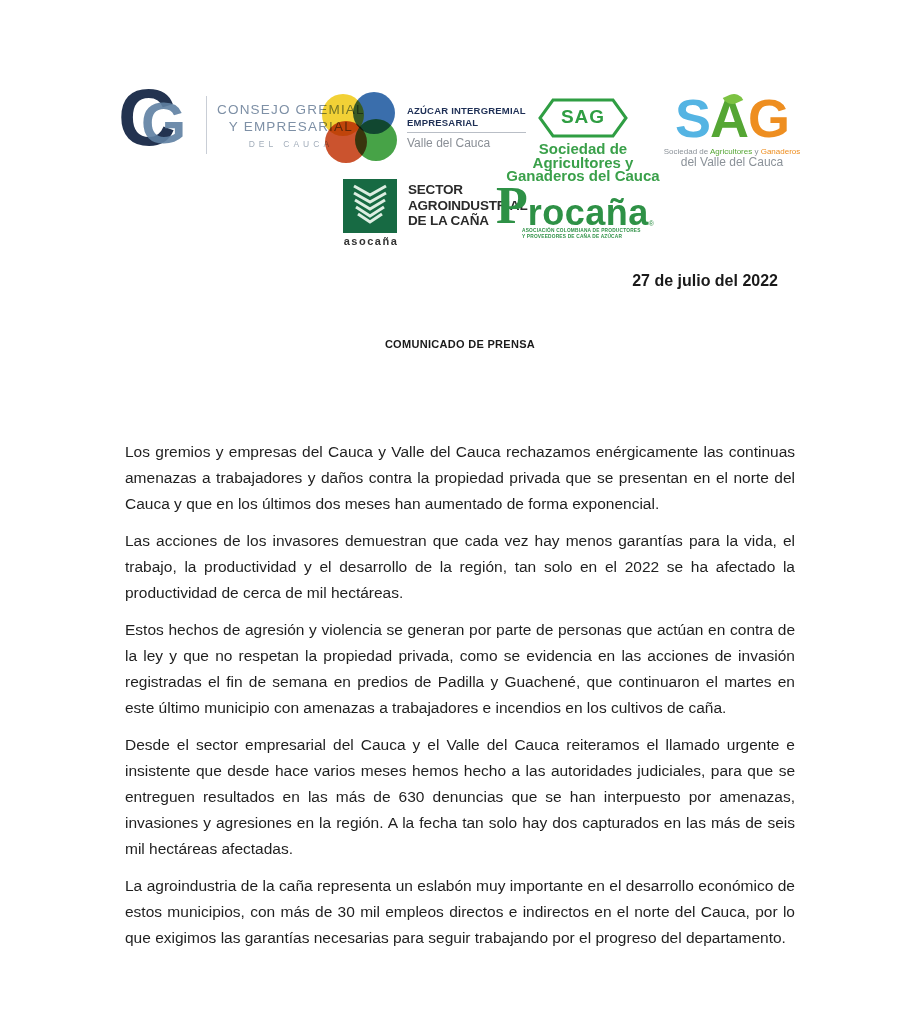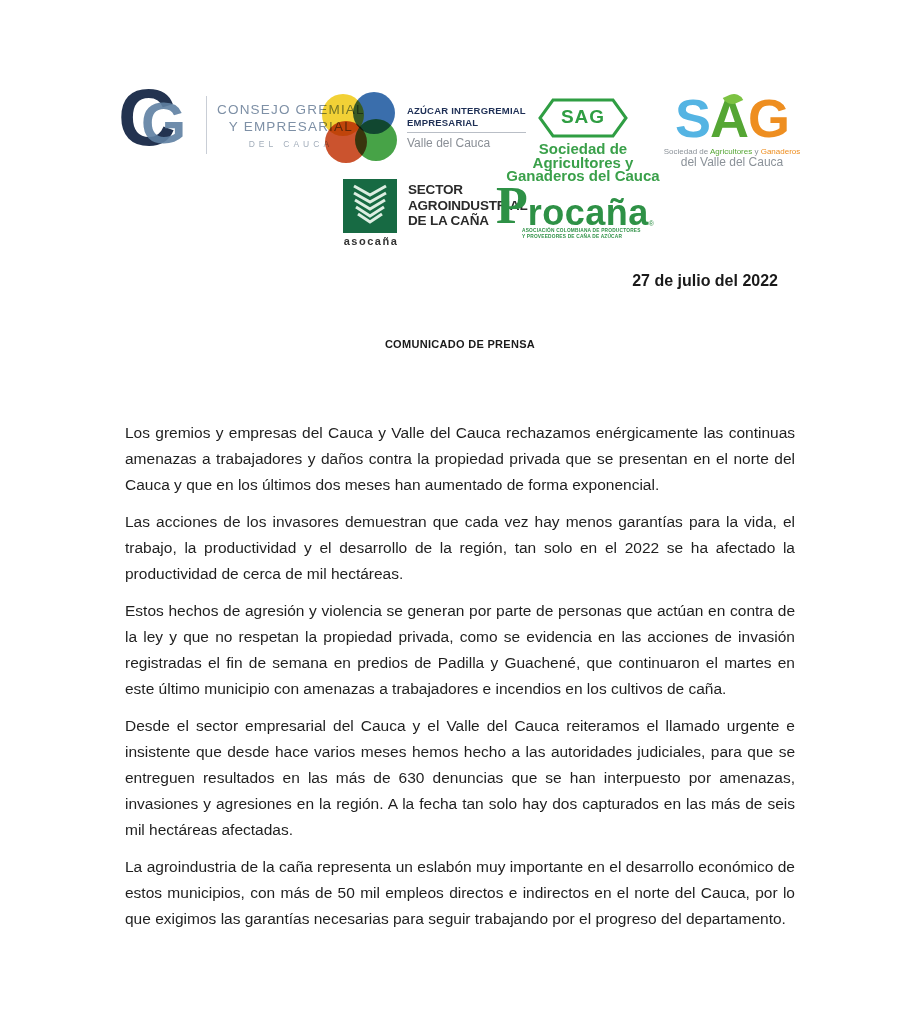--- a/index.html
+++ b/index.html
@@ -68,21 +68,21 @@
   .pro-logo{left:496px;top:184px;color:#2e9146;}
   .pro-name{display:flex;align-items:flex-end;}
   .pro-p{font-size:52px;font-weight:700;line-height:44px;font-family:"Liberation Serif", serif;}
   .pro-rest{font-size:36px;font-weight:700;line-height:30px;letter-spacing:.5px;}
   .pro-r{font-size:7px;vertical-align:top;line-height:8px;}
   .pro-sub{margin-left:26px;font-size:4.8px;line-height:6px;color:#2e9146;font-weight:700;letter-spacing:.2px;}
 
   
   .doc-date{position:absolute;top:272px;right:142px;font-size:16px;font-weight:700;color:#1a1a1a;}
   .doc-title{position:absolute;top:338px;left:0;width:100%;text-align:center;font-size:11px;font-weight:700;letter-spacing:.3px;color:#1a1a1a;}
-  .doc-body{position:absolute;top:420px;left:125px;width:670px;}
+  .doc-body{position:absolute;top:439px;left:125px;width:670px;}
   .doc-body p{
     margin:0 0 11px 0;
     font-size:15.5px;
     line-height:26px;
     text-align:justify;
     color:#1f1f1f;
   }
 </style>
 </head>
 <body>
@@ -169,16 +169,16 @@
   </div>
 
   <div class="doc-date">27 de julio del 2022</div>
   <div class="doc-title">COMUNICADO DE PRENSA</div>
 
   <div class="doc-body">
     <p>Los gremios y empresas del Cauca y Valle del Cauca rechazamos enérgicamente las continuas amenazas a trabajadores y daños contra la propiedad privada que se presentan en el norte del Cauca y que en los últimos dos meses han aumentado de forma exponencial.</p>
     <p>Las acciones de los invasores demuestran que cada vez hay menos garantías para la vida, el trabajo, la productividad y el desarrollo de la región, tan solo en el 2022 se ha afectado la productividad de cerca de mil hectáreas.</p>
     <p>Estos hechos de agresión y violencia se generan por parte de personas que actúan en contra de la ley y que no respetan la propiedad privada, como se evidencia en las acciones de invasión registradas el fin de semana en predios de Padilla y Guachené, que continuaron el martes en este último municipio con amenazas a trabajadores e incendios en los cultivos de caña.</p>
     <p>Desde el sector empresarial del Cauca y el Valle del Cauca reiteramos el llamado urgente e insistente que desde hace varios meses hemos hecho a las autoridades judiciales, para que se entreguen resultados en las más de 630 denuncias que se han interpuesto por amenazas, invasiones y agresiones en la región. A la fecha tan solo hay dos capturados en las más de seis mil hectáreas afectadas.</p>
-    <p>La agroindustria de la caña representa un eslabón muy importante en el desarrollo económico de estos municipios, con más de 50 mil empleos directos e indirectos en el norte del Cauca, por lo que exigimos las garantías necesarias para seguir trabajando por el progreso del departamento.</p>
+    <p>La agroindustria de la caña representa un eslabón muy importante en el desarrollo económico de estos municipios, con más de 30 mil empleos directos e indirectos en el norte del Cauca, por lo que exigimos las garantías necesarias para seguir trabajando por el progreso del departamento.</p>
   </div>
 
 </div>
 
 </body></html>

